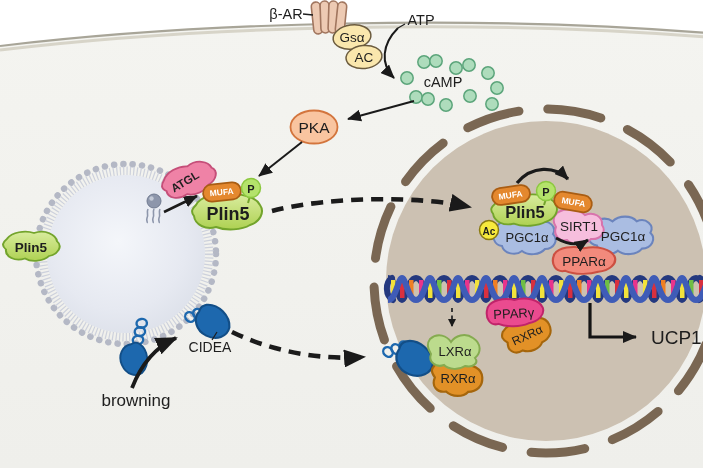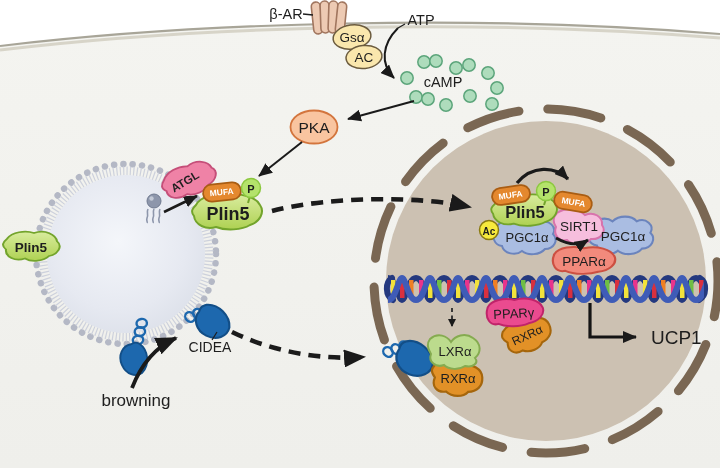--- a/index.html
+++ b/index.html
@@ -1,17 +1,17 @@
 <!DOCTYPE html>
 <html><head>
 <meta charset="utf-8">
 <style>
   html,body{margin:0;padding:0;background:#ffffff;}
-  .stage{position:relative;width:720px;height:468px;overflow:hidden;background:#a16207;
-         font-family:"Liberation Sans", sans-serif;}
+  .stage{position:relative;width:666px;height:468px;overflow:hidden;background:#a16207;
+         font-family:"Liberation Sans", sans-serif;padding-left:37px;}
   svg{position:absolute;left:0;top:0;}
   text{font-family:"Liberation Sans", sans-serif;fill:#1e1e1e;}
   .lbl{font-size:14.5px;}
   .blobtxt{font-weight:600;}
   .whitetxt{fill:#ffffff;font-weight:bold;}
 </style>
 </head>
 <body>
 
 <div class="stage">

